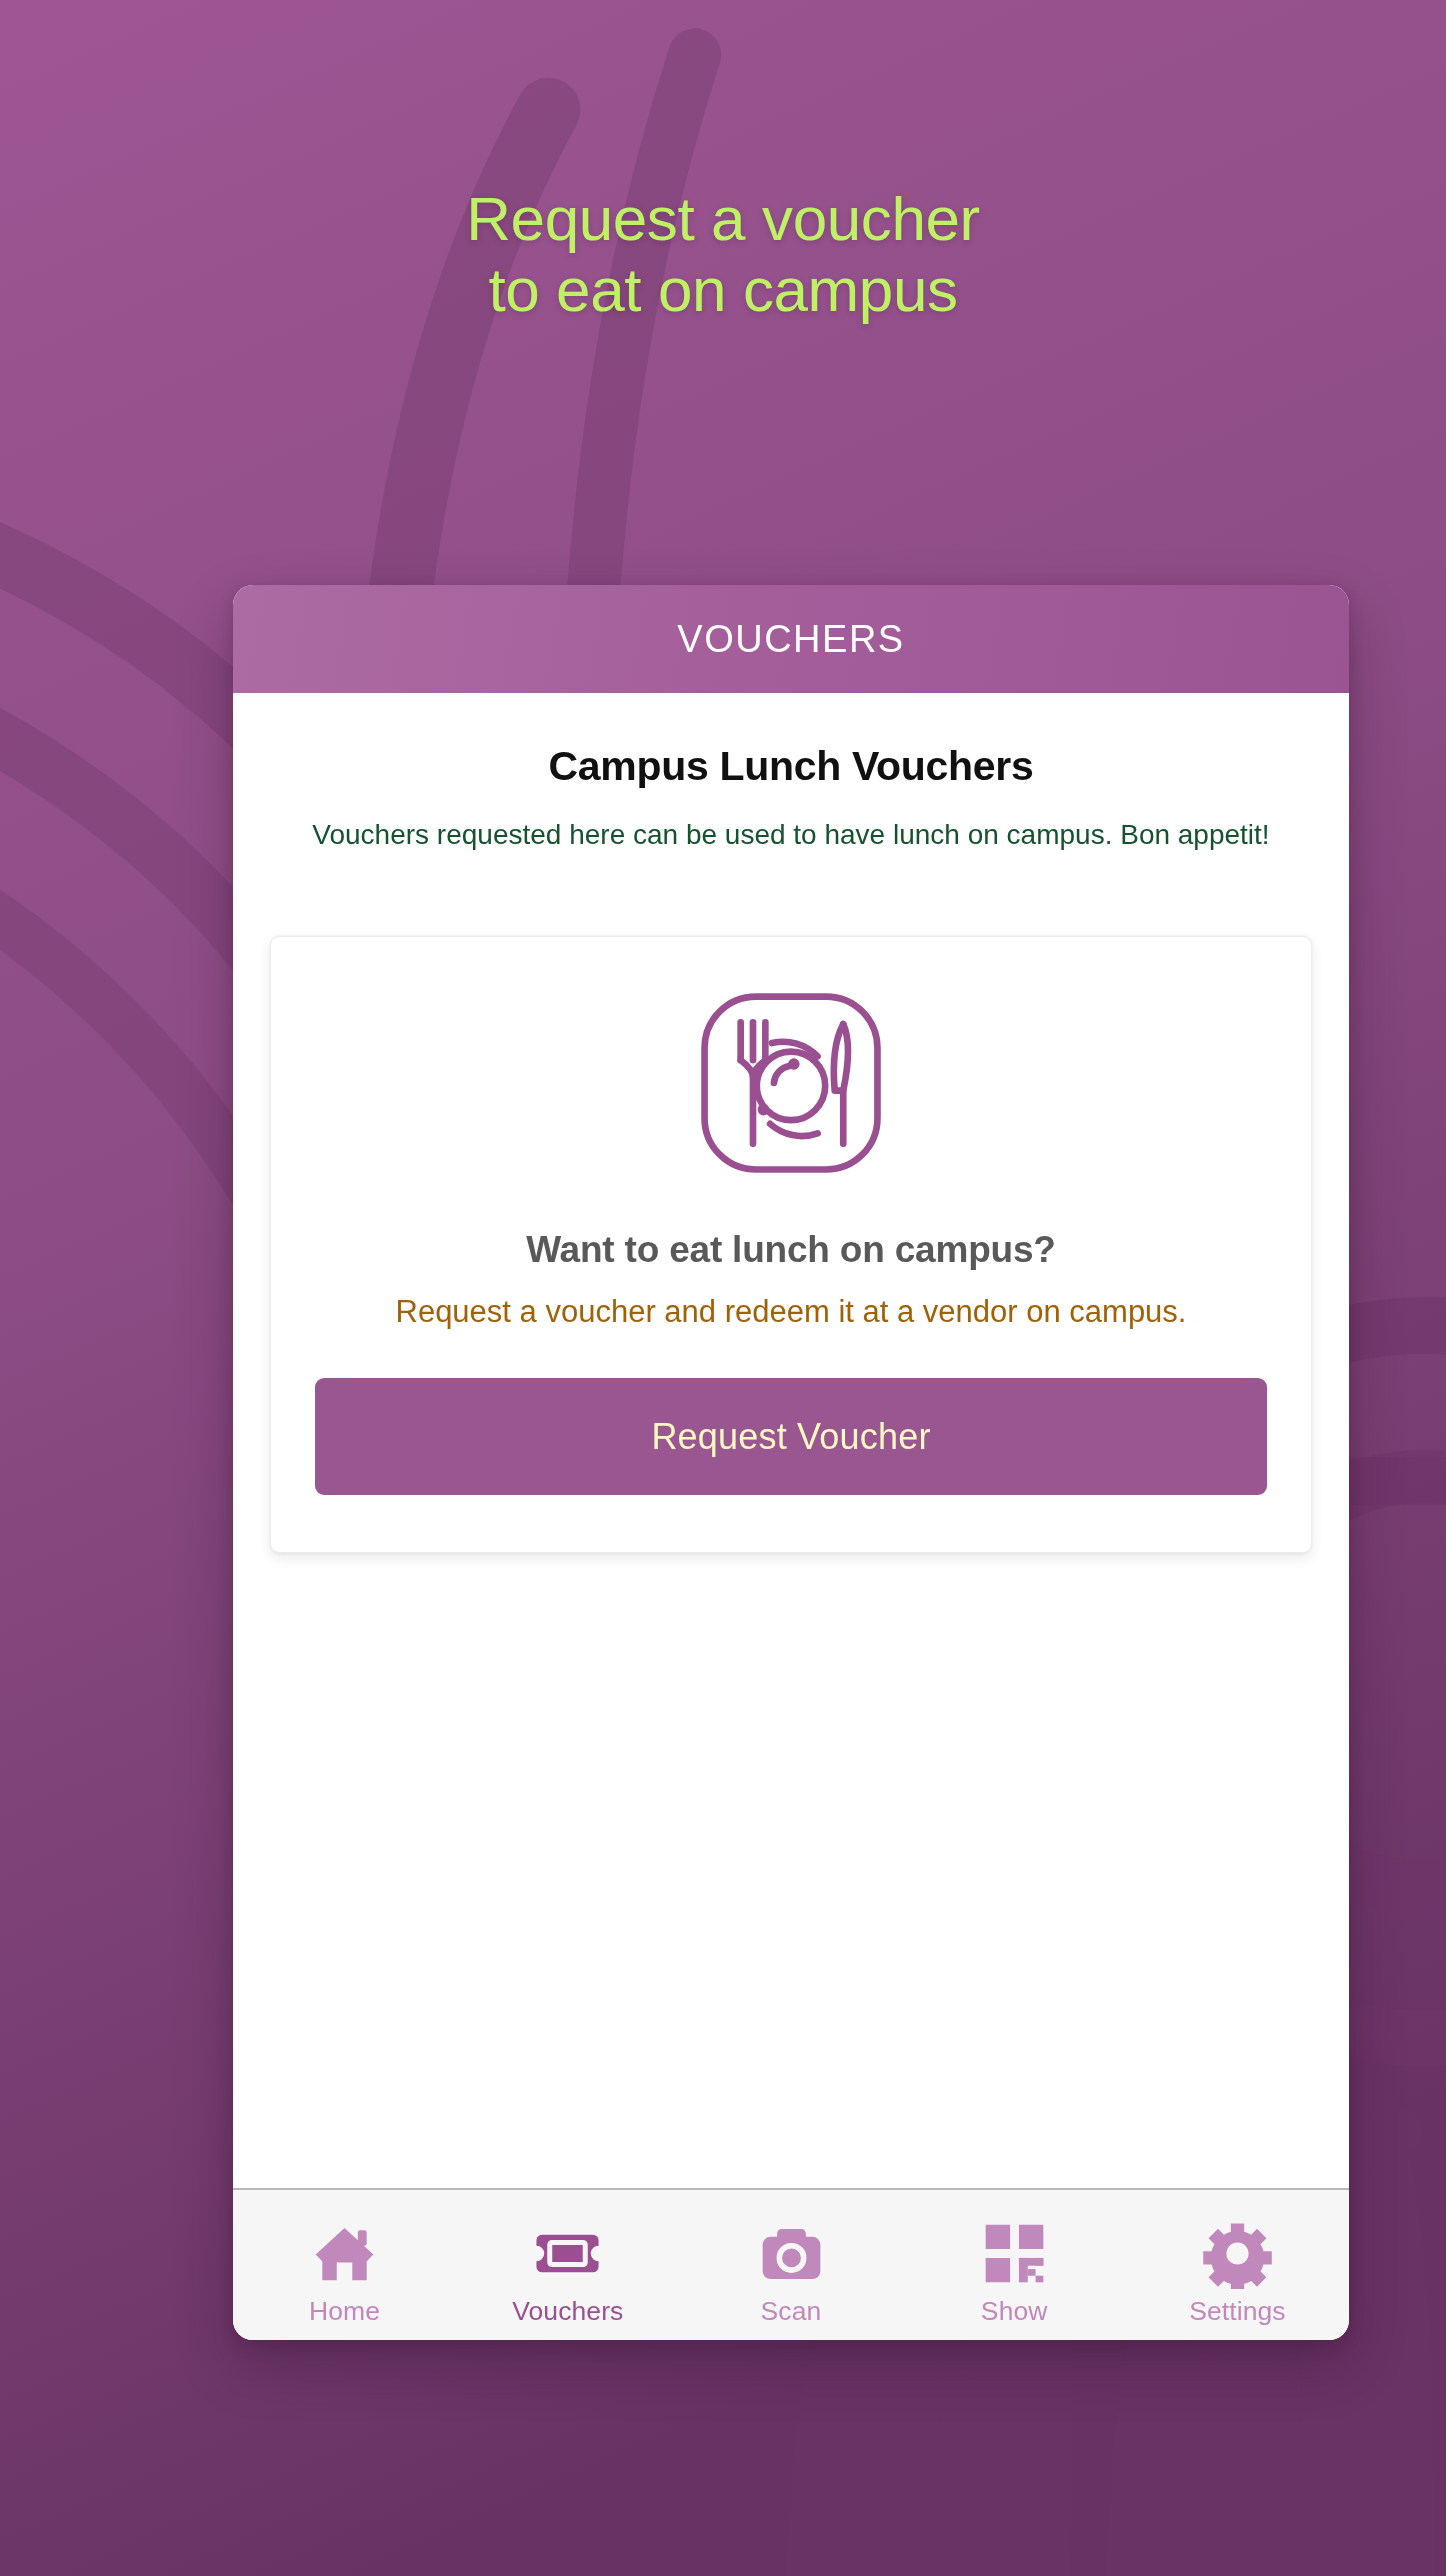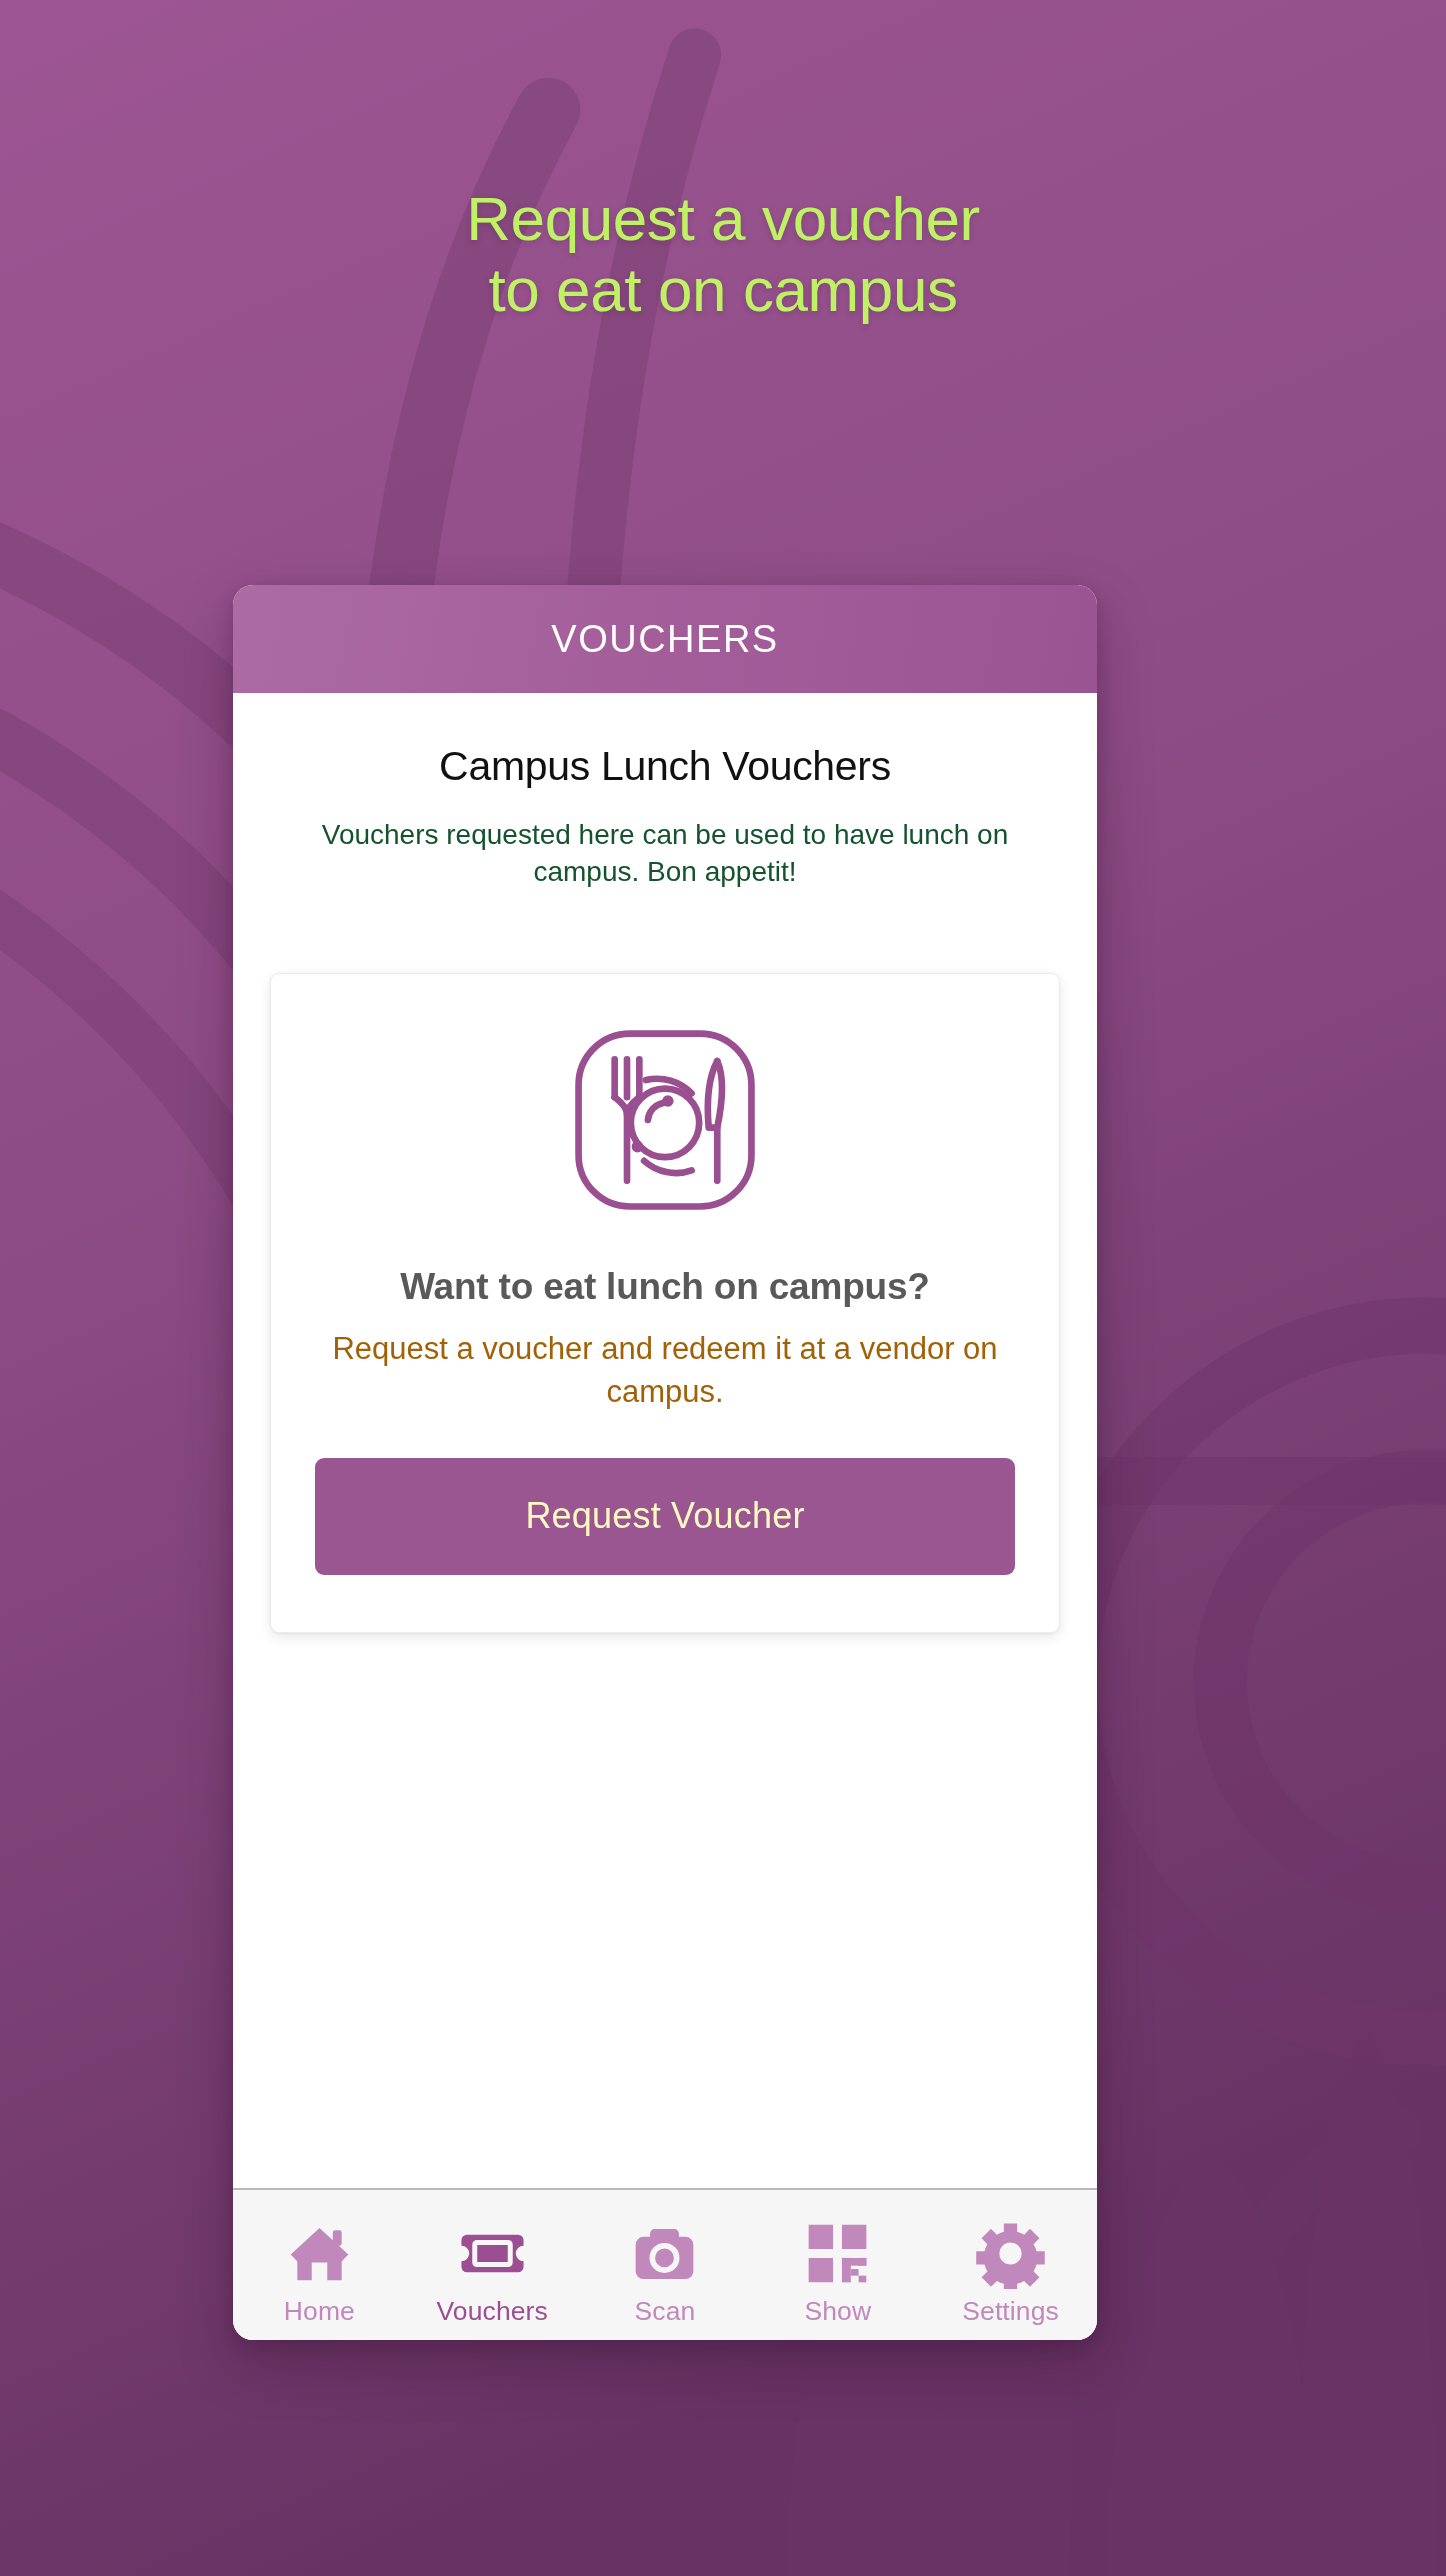--- a/index.html
+++ b/index.html
@@ -33,21 +33,21 @@
     letter-spacing:-0.4px;
     text-shadow:0 1.8px 6.4px rgba(60,20,55,.22);
     z-index:5;
   }
   #heading .ln { display:block; }
 
   
   #phone-card {
     position:absolute;
     left:233px; top:585px;
-    width:864px; height:1755px;
+    width:1116px; height:1755px;
     border-radius:20px;
     background:#ffffff;
     box-shadow:0 24px 55px rgba(45,12,42,.30), 0 5.5px 14.6px rgba(45,12,42,.18);
     overflow:hidden;
     display:flex; flex-direction:column;
     z-index:6;
   }
 
   #card-header {
     height:108px; flex:0 0 108px;
@@ -66,21 +66,21 @@
     background:#ffffff;
     padding:50px 37px 0 37px;
     display:flex; flex-direction:column;
     overflow:hidden;
   }
 
   #section-title {
     text-align:center;
     color:#111111;
     font-size:41px;
-    font-weight:normal;
+    font-weight:bold;
     letter-spacing:-0.3px;
     margin-bottom:27.4px;
   }
   #section-desc {
     text-align:center;
     color:#14532d;
     font-size:28px;
     line-height:1.32;
     padding:0 22px;
     margin-bottom:16px;

